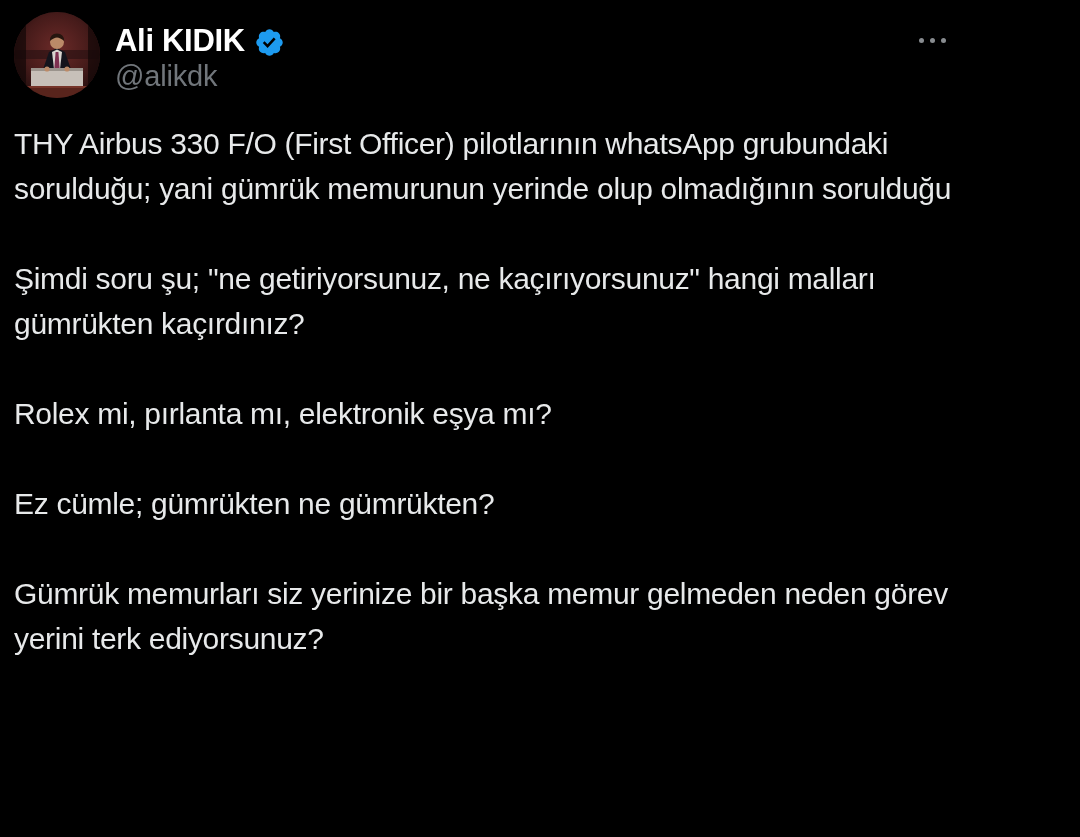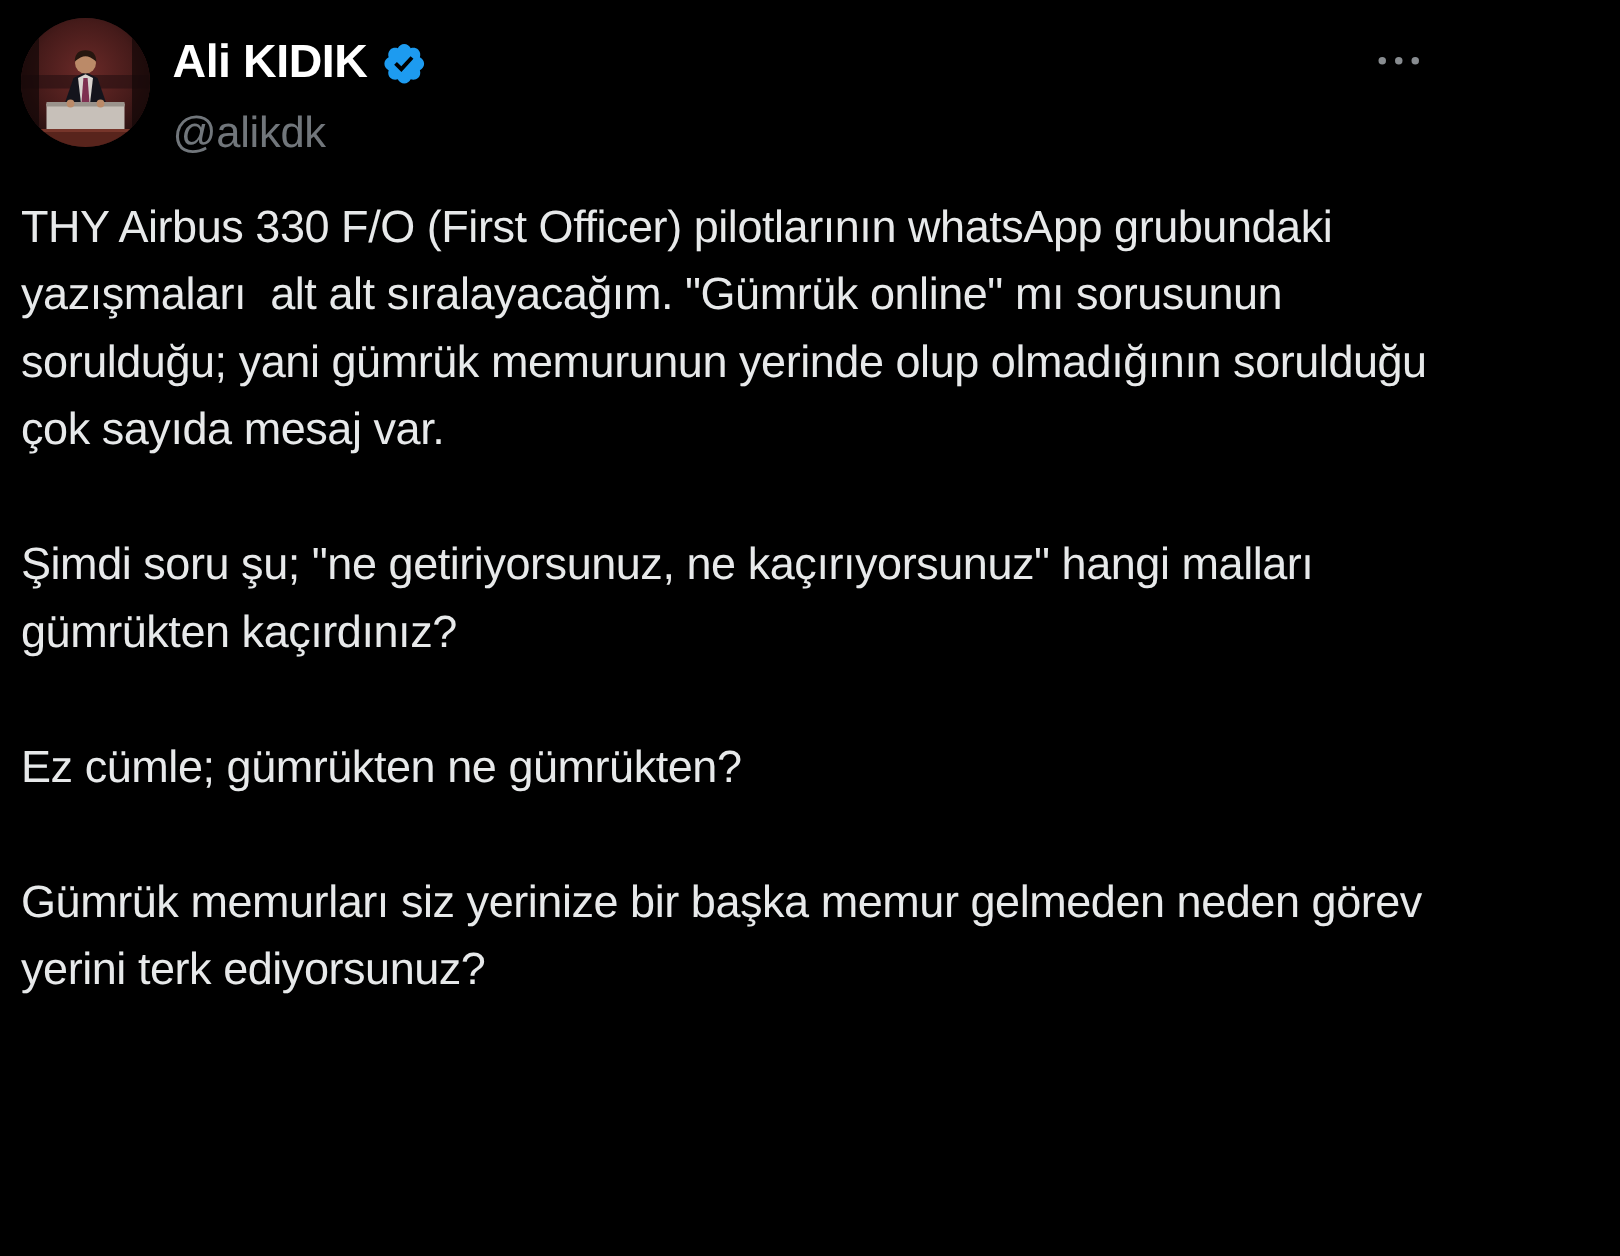--- a/index.html
+++ b/index.html
@@ -56,21 +56,21 @@
     width: 31px;
     height: 31px;
     flex: 0 0 31px;
     margin-top: 2px;
   }
   .handle {
     color: #71767b;
     font-size: 29px;
     font-weight: 400;
     line-height: 33px;
-    margin-top: 14px;
+    margin-top: 1px;
     letter-spacing: -0.2px;
   }
   .more-btn {
     margin-left: auto;
     margin-right: 8px;
     margin-top: 22px;
     display: flex;
     gap: 6px;
     padding: 4px;
     cursor: pointer;
@@ -144,29 +144,28 @@
       <span class="dot"></span>
       <span class="dot"></span>
       <span class="dot"></span>
     </div>
 
   </div>
 
   <div class="tweet-body">
     <div class="para">
       <div class="line">THY Airbus 330 F/O (First Officer) pilotlarının whatsApp grubundaki</div>
-      <div class="line">yazışmaları  alt alt sıralayacağım. "Gümrük online" mı sorusunun</div>
       <div class="line">sorulduğu; yani gümrük memurunun yerinde olup olmadığının sorulduğu</div>
-      <div class="line">çok sayıda mesaj var.</div>
     </div>
     <div class="para">
       <div class="line">Şimdi soru şu; "ne getiriyorsunuz, ne kaçırıyorsunuz" hangi malları</div>
       <div class="line">gümrükten kaçırdınız?</div>
     </div>
     <div class="para">
+      <div class="line">Rolex mi, pırlanta mı, elektronik eşya mı?</div>
     </div>
     <div class="para">
       <div class="line">Ez cümle; gümrükten ne gümrükten?</div>
     </div>
     <div class="para">
       <div class="line">Gümrük memurları siz yerinize bir başka memur gelmeden neden görev</div>
       <div class="line">yerini terk ediyorsunuz?</div>
     </div>
   </div>
 

